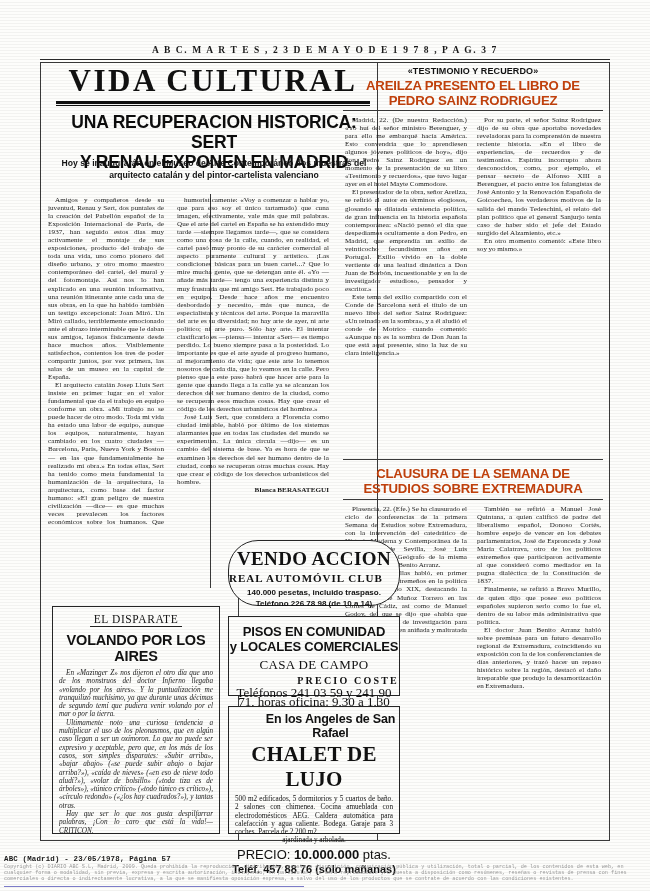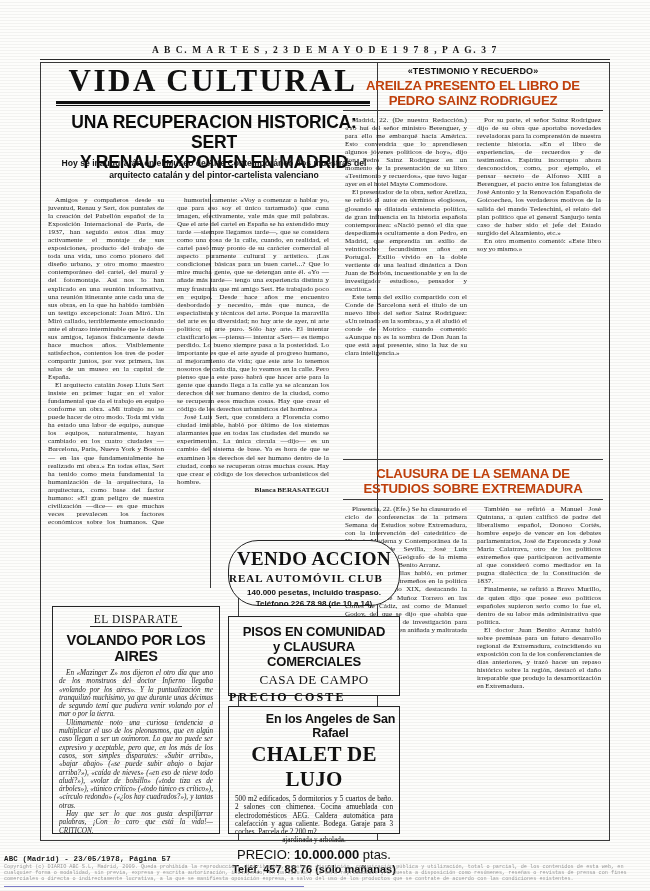--- a/index.html
+++ b/index.html
@@ -61,22 +61,22 @@
   .vendo{font-family:"Liberation Serif",serif;font-weight:bold;font-size:19px;text-align:center;
          letter-spacing:0.4px;}
   .rac{font-family:"Liberation Serif",serif;font-weight:bold;font-size:11px;text-align:left;
        letter-spacing:1px;}
   .adline{font-family:"Liberation Sans",sans-serif;font-size:8px;text-align:center;}
   .adline b{font-weight:bold;}
 
   .pisos{font-family:"Liberation Sans",sans-serif;font-weight:bold;font-size:13px;
          text-align:center;line-height:15px;letter-spacing:-0.2px;}
   .casa{font-family:"Liberation Serif",serif;font-size:13px;text-align:center;letter-spacing:0.4px;}
-  .precio-coste{font-family:"Liberation Serif",serif;font-weight:bold;font-size:12px;
-                text-align:left;letter-spacing:2.2px;}
+  .precio-coste{font-family:"Liberation Serif",serif;font-weight:bold;font-size:10px;
+                text-align:right;letter-spacing:2.2px;}
   .tel{font-family:"Liberation Serif",serif;font-size:13px;text-align:center;line-height:8.6px;}
 
   .angeles{font-family:"Liberation Sans",sans-serif;font-weight:bold;font-size:12.5px;
            text-align:center;letter-spacing:-0.2px;}
   .chalet{font-family:"Liberation Serif",serif;font-weight:bold;font-size:21px;
           text-align:center;letter-spacing:0.3px;}
   .chdesc{font-family:"Liberation Serif",serif;font-size:7.2px;line-height:8.3px;
           text-align:justify;}
   .chdesc p{margin:0;text-indent:0;}
   .chcenter{text-align:center;}
@@ -189,21 +189,21 @@
 
   <div class="box" style="left:228px;top:540px;width:172px;height:66px;border-radius:30px;">
     <div class="vendo" style="margin-top:7px;">VENDO ACCION</div>
     <div class="rac" style="margin-top:2px;">REAL AUTOMÓVIL CLUB</div>
     <div class="adline" style="margin-top:4px;"><b>140.000 pesetas, incluido traspaso.</b></div>
     <div class="adline" style="margin-top:2px;font-weight:bold;">Teléfono 226 78 98 (de 10 a 14)</div>
   </div>
 
   <div class="box" style="left:228px;top:616px;width:172px;height:80px;">
     <div class="pisos" style="margin-top:7px;">PISOS EN COMUNIDAD</div>
-    <div class="pisos" style="margin-top:0;">y CLAUSURA COMERCIALES</div>
+    <div class="pisos" style="margin-top:0;">y LOCALES COMERCIALES</div>
     <div class="casa" style="margin-top:3px;">CASA DE CAMPO</div>
     <div class="precio-coste" style="margin-top:2px;">PRECIO COSTE</div>
     <div class="tel" style="margin:3px 5px 0 5px;">Teléfonos 241 03 59 y 241 90 71, horas oficina: 9,30 a 1,30 y 4 a 8</div>
   </div>
 
   <div class="box" style="left:228px;top:706px;width:172px;height:128px;">
     <div class="angeles" style="margin-top:5px;margin-left:33px;">En los Angeles de San Rafael</div>
     <div class="chalet" style="margin-top:2px;">CHALET DE LUJO</div>
     <div class="chdesc" style="margin:3px 6px 0 6px;">
       <p>500 m2 edificados, 5 dormitorios y 5 cuartos de baño. 2 salones con chimenea. Cocina amueblada con electrodomésticos AEG. Caldera automática para calefacción y agua caliente. Bodega. Garaje para 3 coches. Parcela de 2.200 m2</p>

